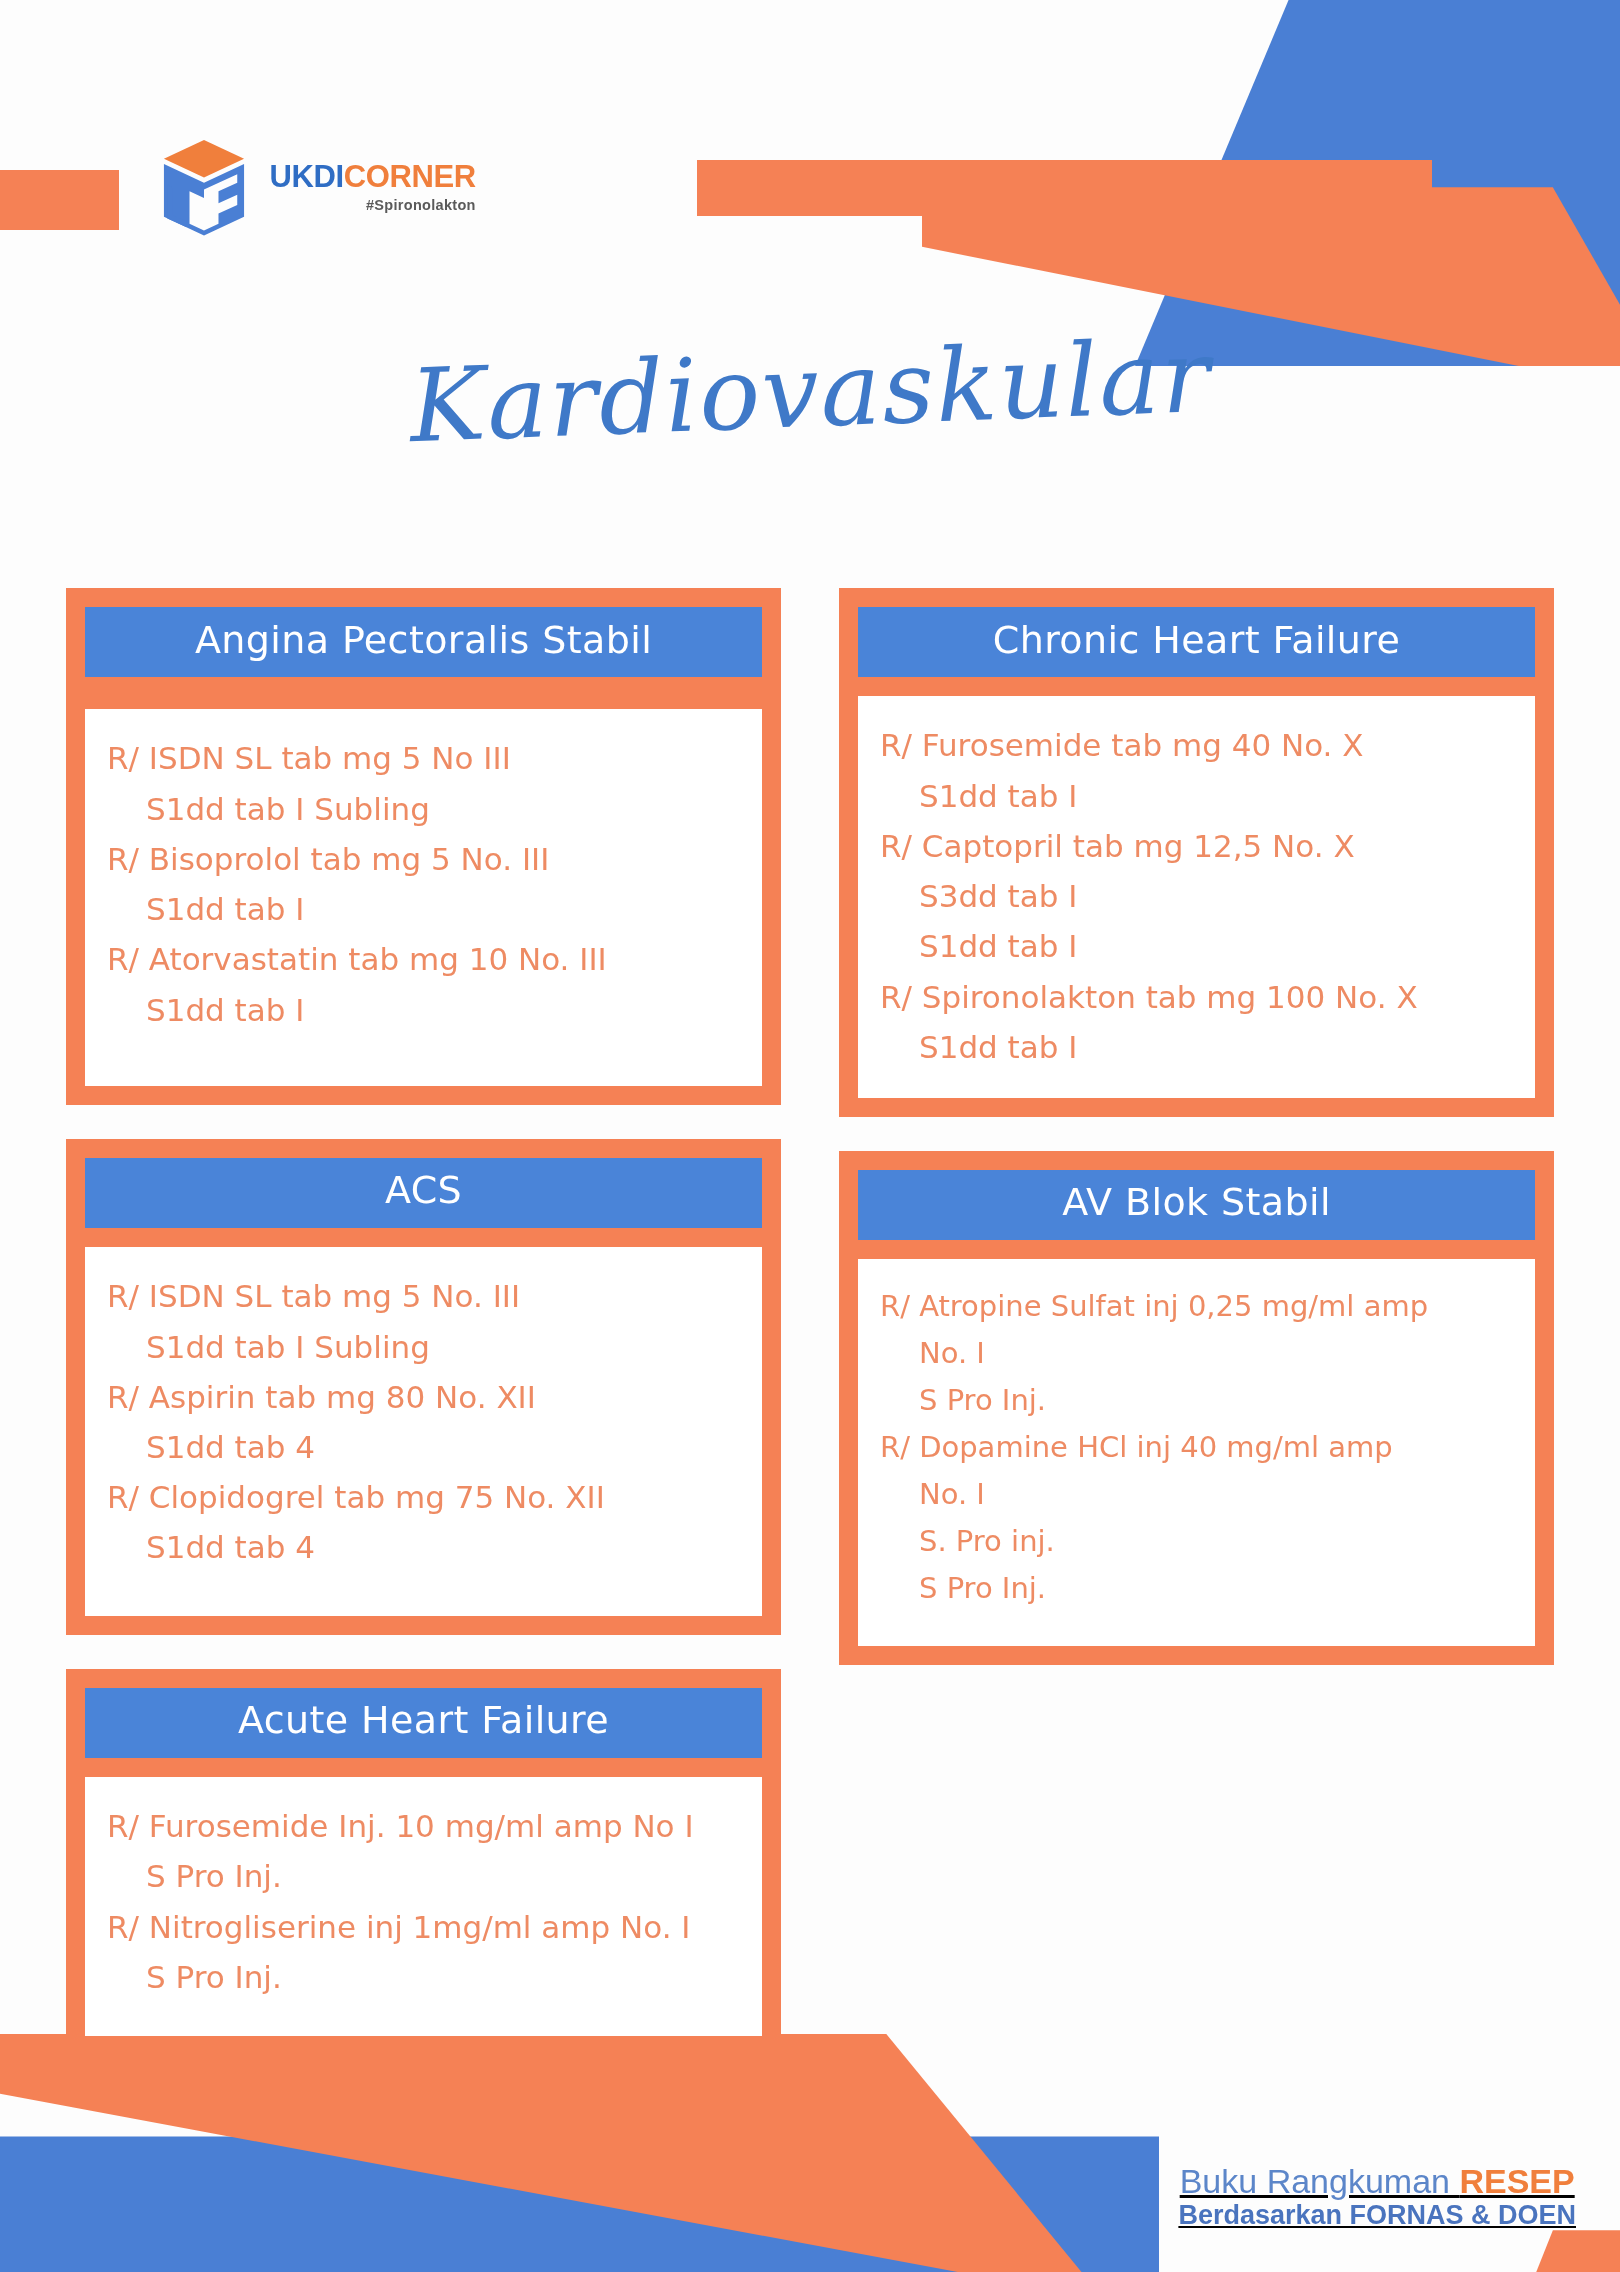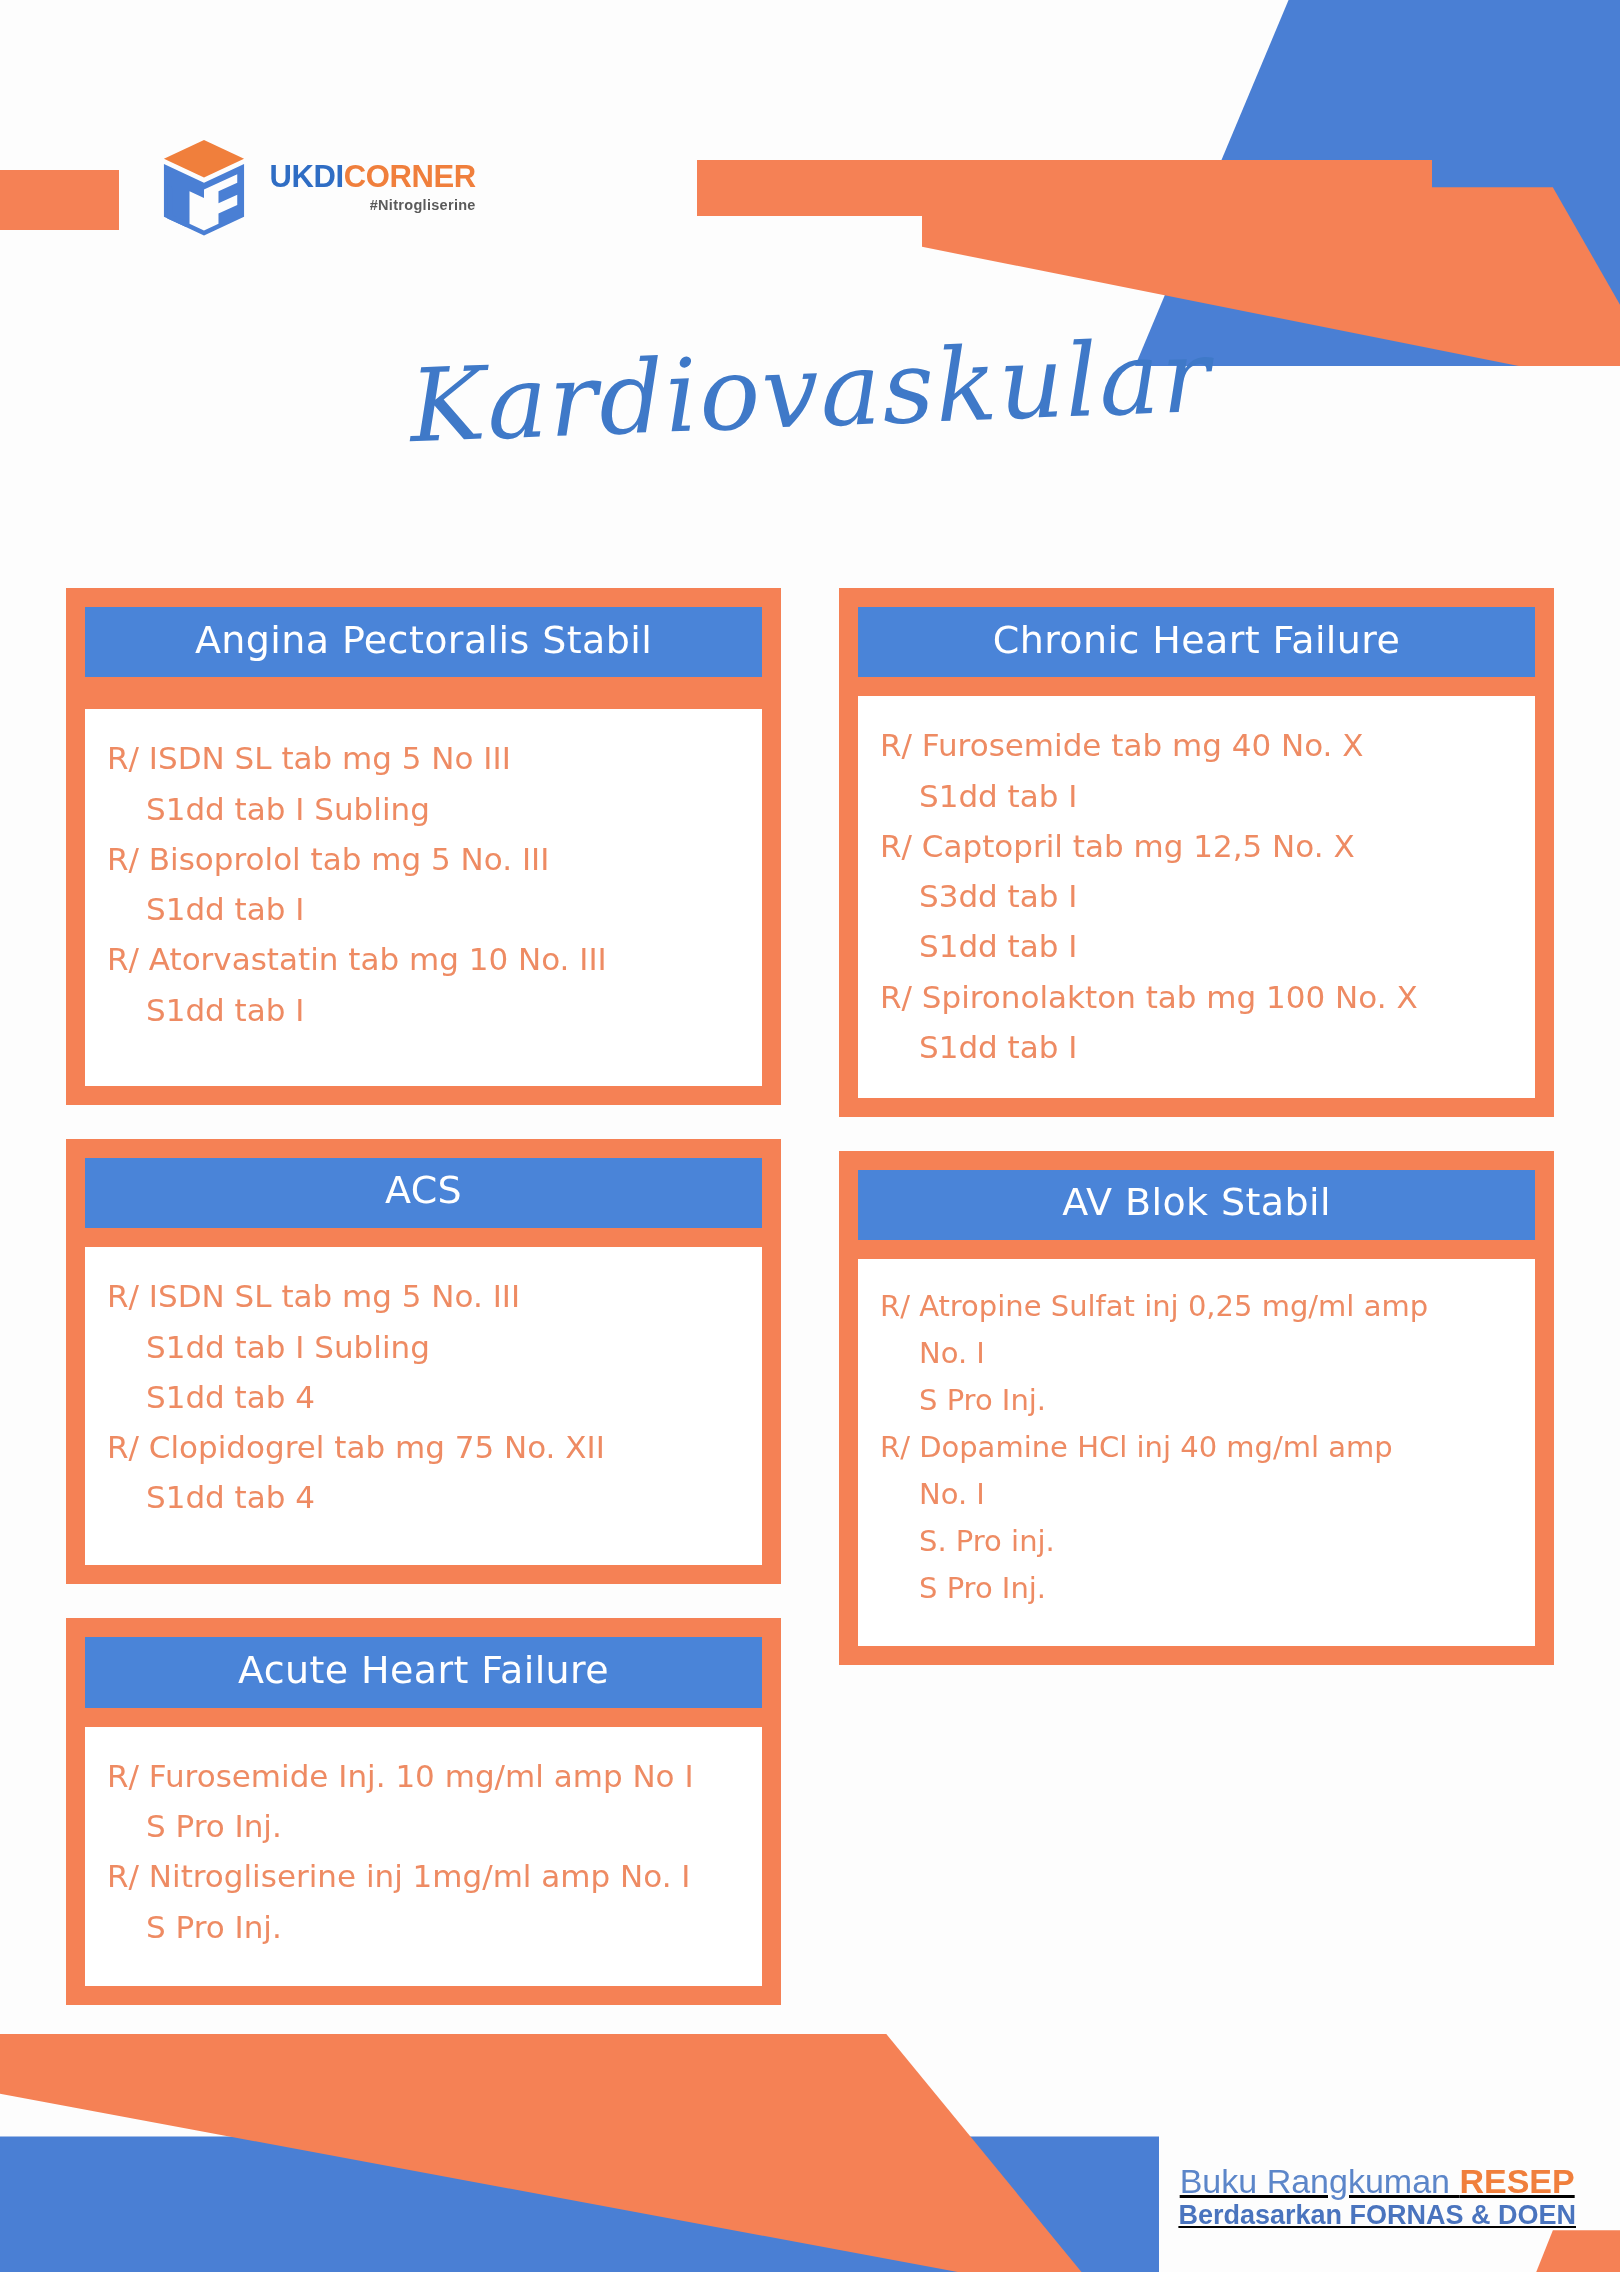--- a/index.html
+++ b/index.html
@@ -134,21 +134,21 @@
     <span id="logo-mark">
       <svg width="104" height="104" viewBox="0 0 122 122">
         <polygon points="61,6 108,28 61,50 14,28" fill="#F07F3C"></polygon>
         <polygon points="14,34 61,56 61,74 44,66 44,104 61,112 61,118 14,96" fill="#4A7FD4"></polygon>
         <polygon points="108,34 108,96 61,118 61,112 78,104 78,92 100,82 100,70 78,80 78,66 100,56 100,46 61,64 61,56" fill="#4A7FD4"></polygon>
         <polygon points="24,62 24,94 40,101 40,108 18,98 18,58" fill="#4A7FD4"></polygon>
       </svg>
     </span>
     <span id="logo-text-wrap">
       <span id="logo-wordmark"><span class="lw-a">UKDI</span><span class="lw-b">CORNER</span></span>
-      <span id="logo-tagline">#Nitrogliserine</span>
+      <span id="logo-tagline">#Spironolakton</span>
     </span>
   </div>
 </div>
 
 <div id="page-title">Kardiovaskular</div>
 
 <div id="columns">
   <div class="column left">
 
     <div class="card c-angina">
@@ -161,20 +161,21 @@
         <div class="rx-line">R/ Atorvastatin tab mg 10 No. III</div>
         <div class="rx-line indent">S1dd tab I</div>
       </div>
     </div>
 
     <div class="card c-acs">
       <div class="card-header">ACS</div>
       <div class="card-body">
         <div class="rx-line">R/ ISDN SL tab mg 5 No. III</div>
         <div class="rx-line indent">S1dd tab I Subling</div>
+        <div class="rx-line">R/ Aspirin tab mg 80 No. XII</div>
         <div class="rx-line indent">S1dd tab 4</div>
         <div class="rx-line">R/ Clopidogrel tab mg 75 No. XII</div>
         <div class="rx-line indent">S1dd tab 4</div>
       </div>
     </div>
 
     <div class="card c-ahf">
       <div class="card-header">Acute Heart Failure</div>
       <div class="card-body">
         <div class="rx-line">R/ Furosemide Inj. 10 mg/ml amp No I</div>

